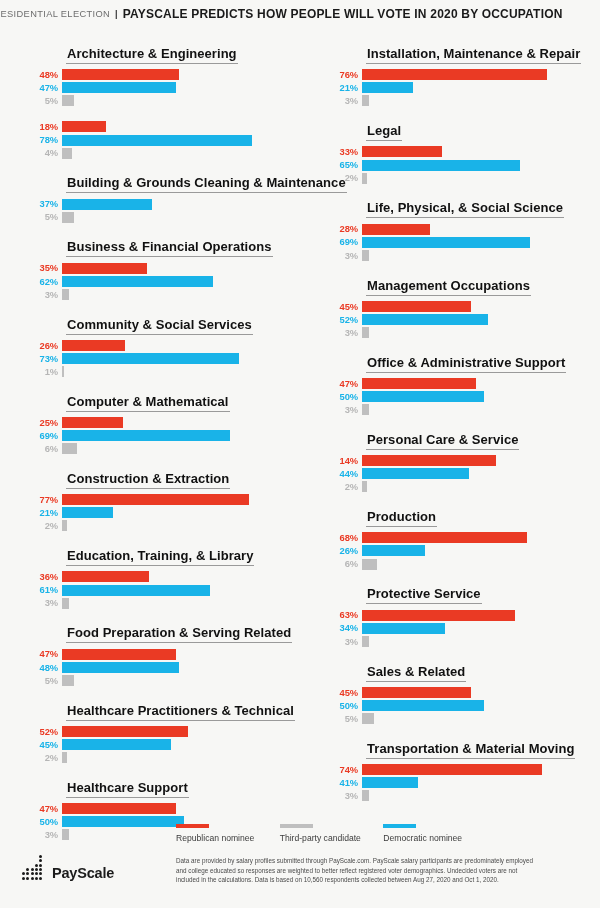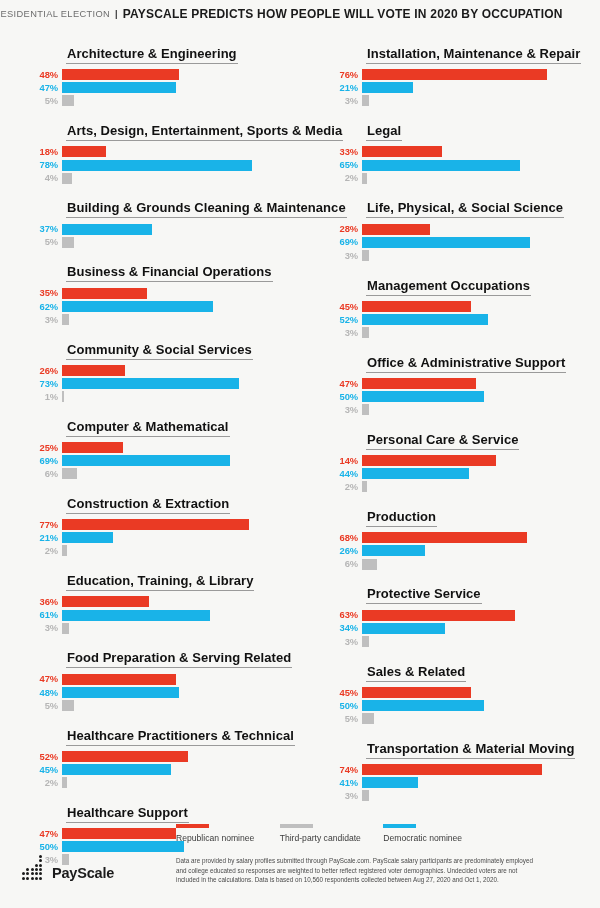--- a/index.html
+++ b/index.html
@@ -96,21 +96,21 @@
         <div class="group"><div class="group-title">Architecture &amp; Engineering</div><div class="bar-row rep">
             <span class="bar-label">48%</span>
             <span class="bar" style="width: 116.64px;"></span>
           </div><div class="bar-row dem">
             <span class="bar-label">47%</span>
             <span class="bar" style="width: 114.21px;"></span>
           </div><div class="bar-row third">
             <span class="bar-label">5%</span>
             <span class="bar" style="width: 12.15px;"></span>
           </div></div>
-        <div class="group"><div class="group-title">Arts, Design, Entertainment, Sports &amp; Media</div><div class="bar-row rep">
+        <div class="group"><div class="bar-row rep">
             <span class="bar-label">18%</span>
             <span class="bar" style="width: 43.74px;"></span>
           </div><div class="bar-row dem">
             <span class="bar-label">78%</span>
             <span class="bar" style="width: 189.54px;"></span>
           </div><div class="bar-row third">
             <span class="bar-label">4%</span>
             <span class="bar" style="width: 9.72px;"></span>
           </div></div>
         <div class="group"><div class="group-title">Building &amp; Grounds Cleaning &amp; Maintenance</div><div class="bar-row dem">

